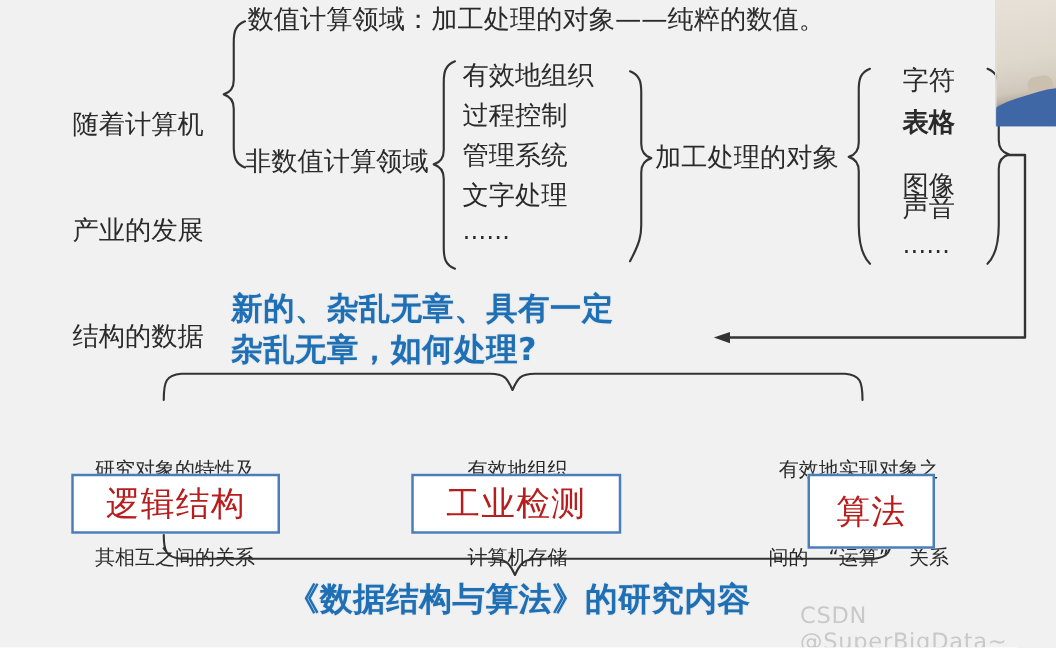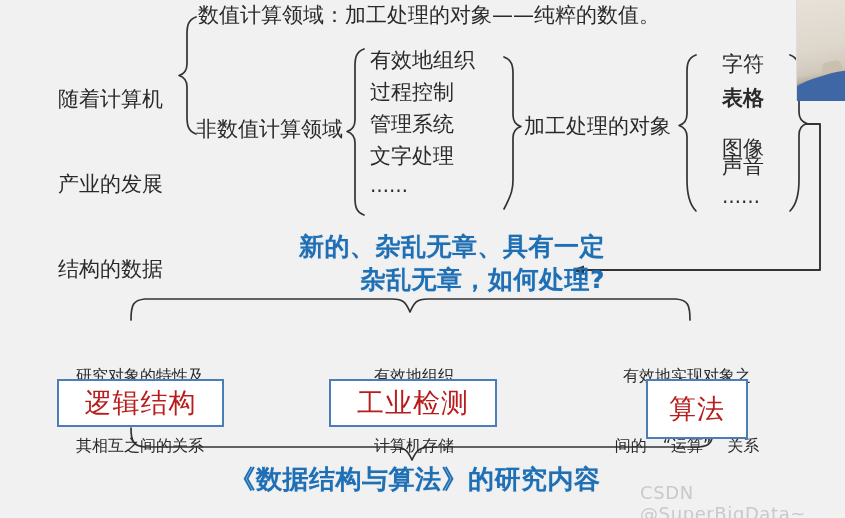--- a/index.html
+++ b/index.html
@@ -29,21 +29,21 @@
   .t-sm   { font-size: 16px; }
   .center { text-align: center; }
 
   
   .blue-q {
     position: absolute;
     color: #1f6fb5;
     font-size: 25px;
     font-weight: bold;
     letter-spacing: 0.5px;
-    text-align: right;
+    text-align: left;
     line-height: 1.30;
     text-shadow: 0 0 1px rgba(31,111,181,.35);
   }
   
   .blue-final {
     position: absolute;
     color: #1f6fb5;
     font-size: 26px;
     font-weight: bold;
     text-align: center;

